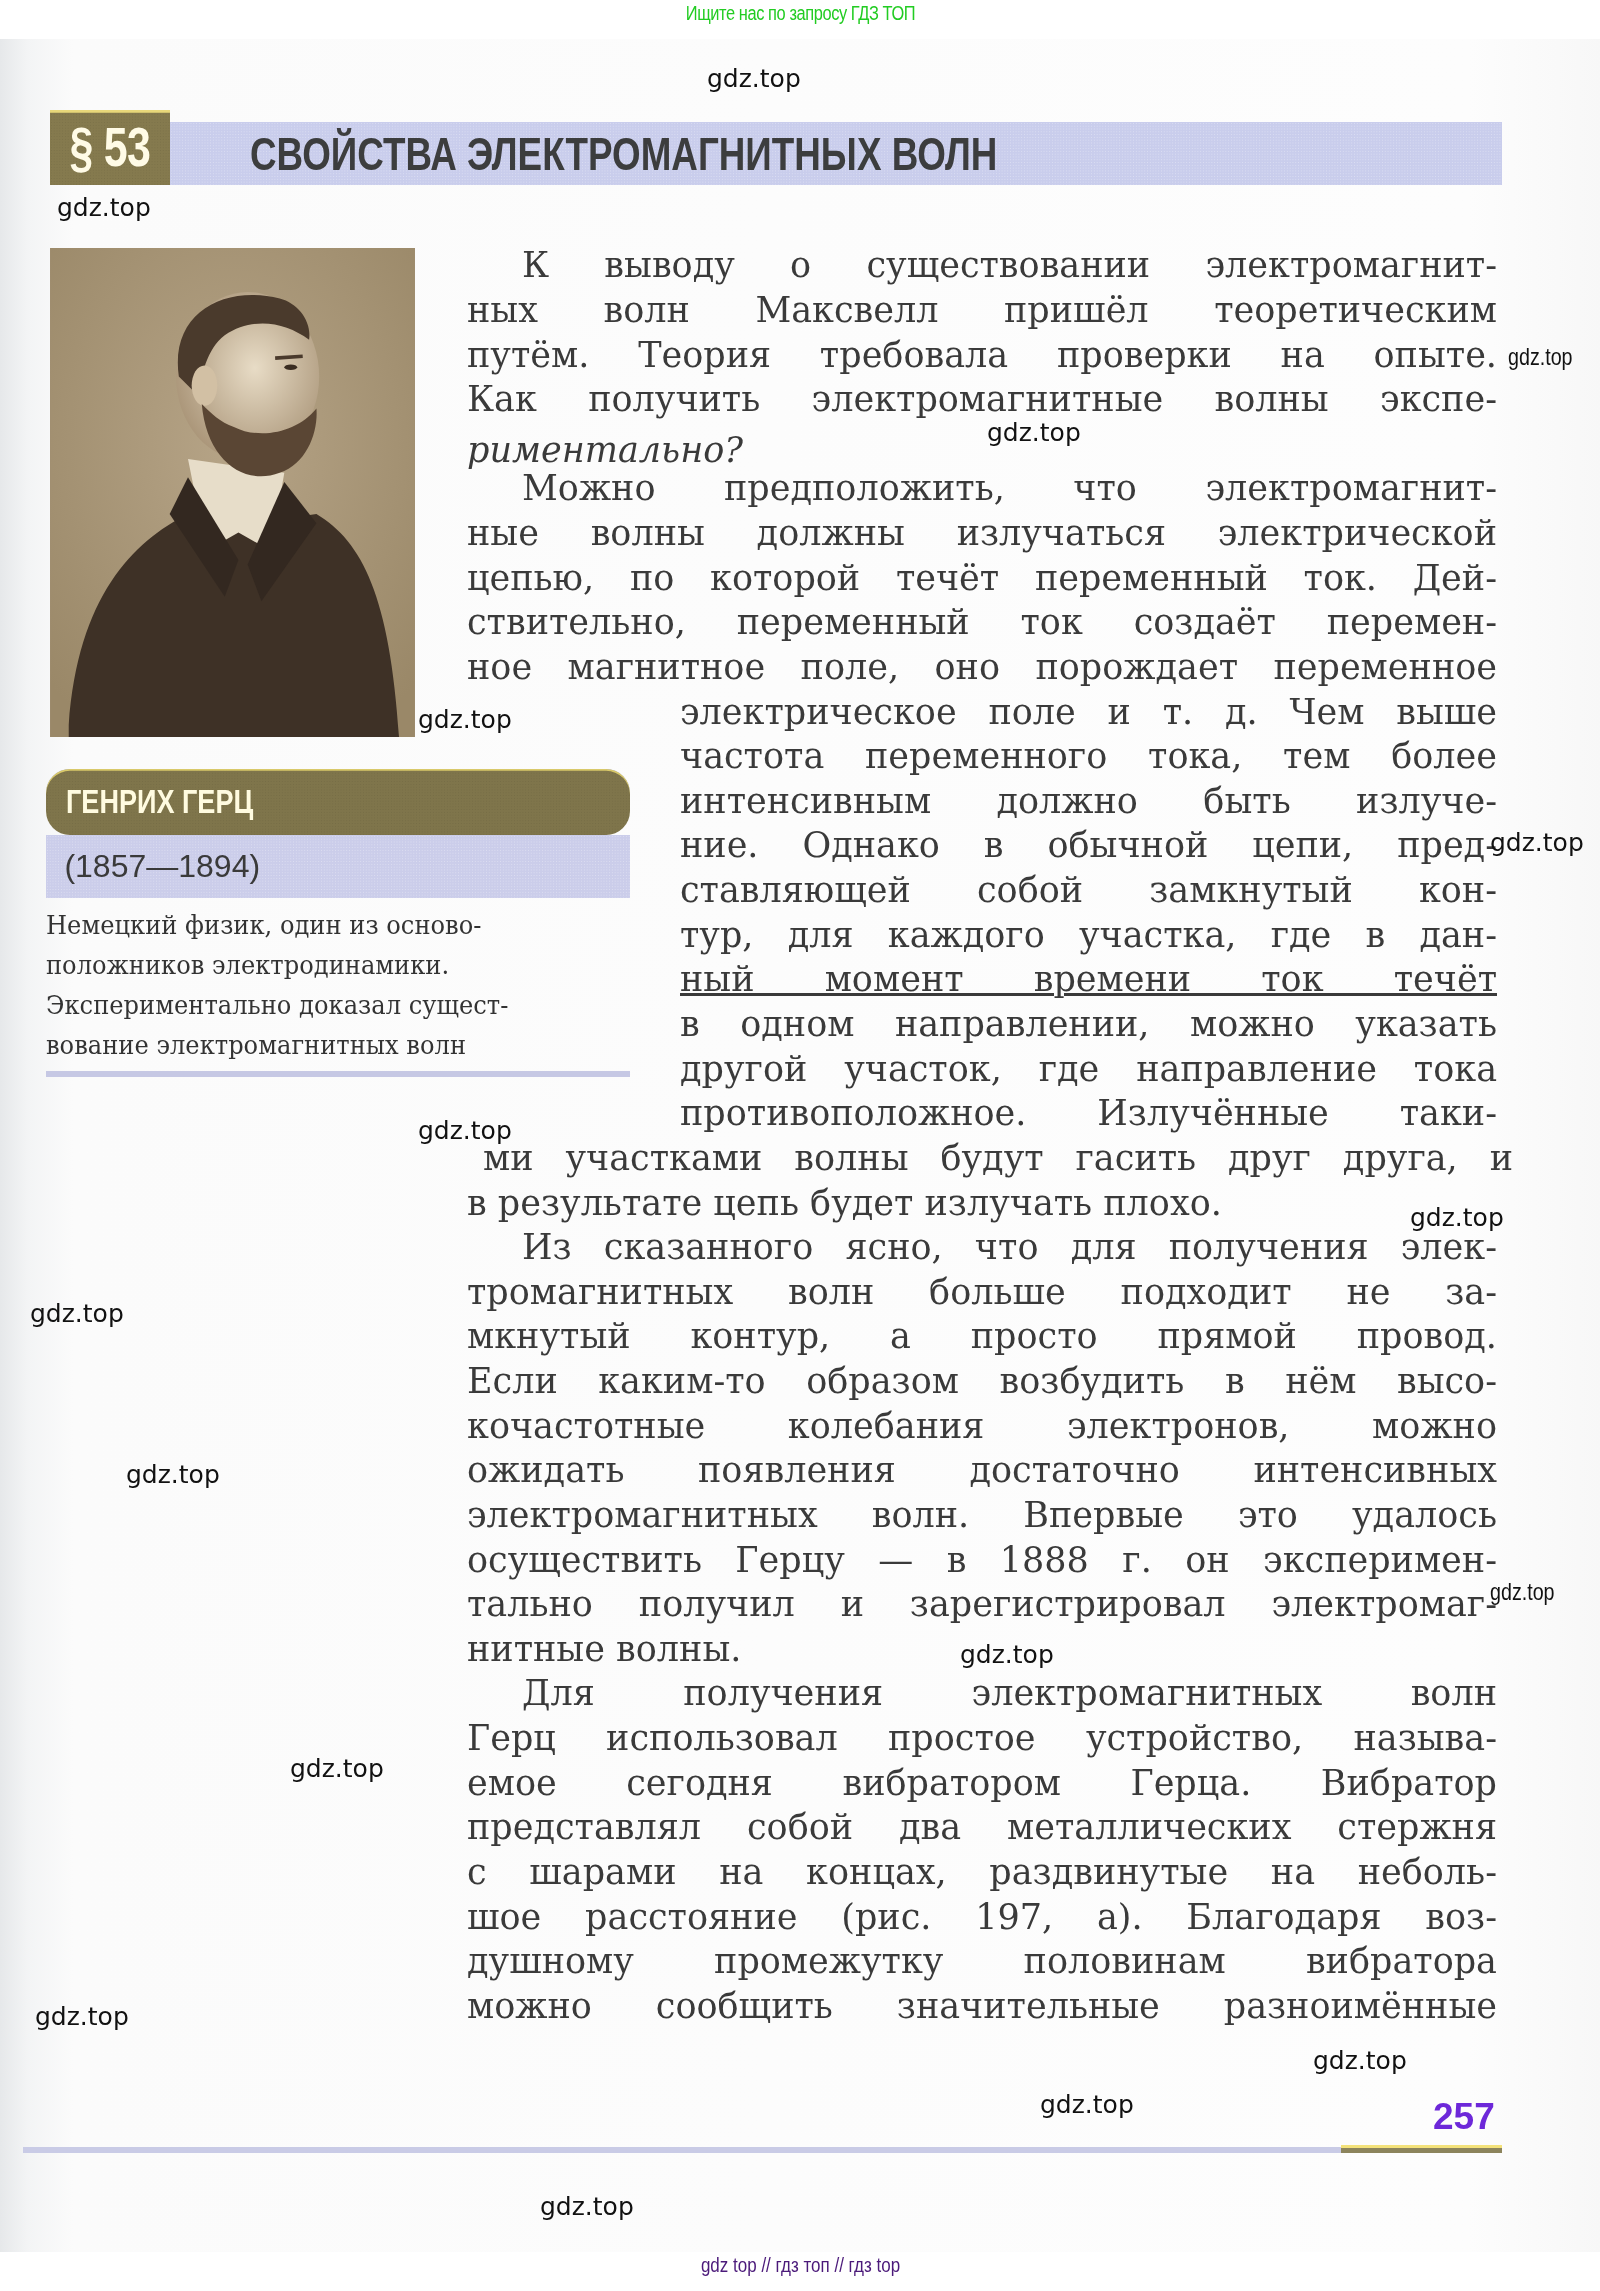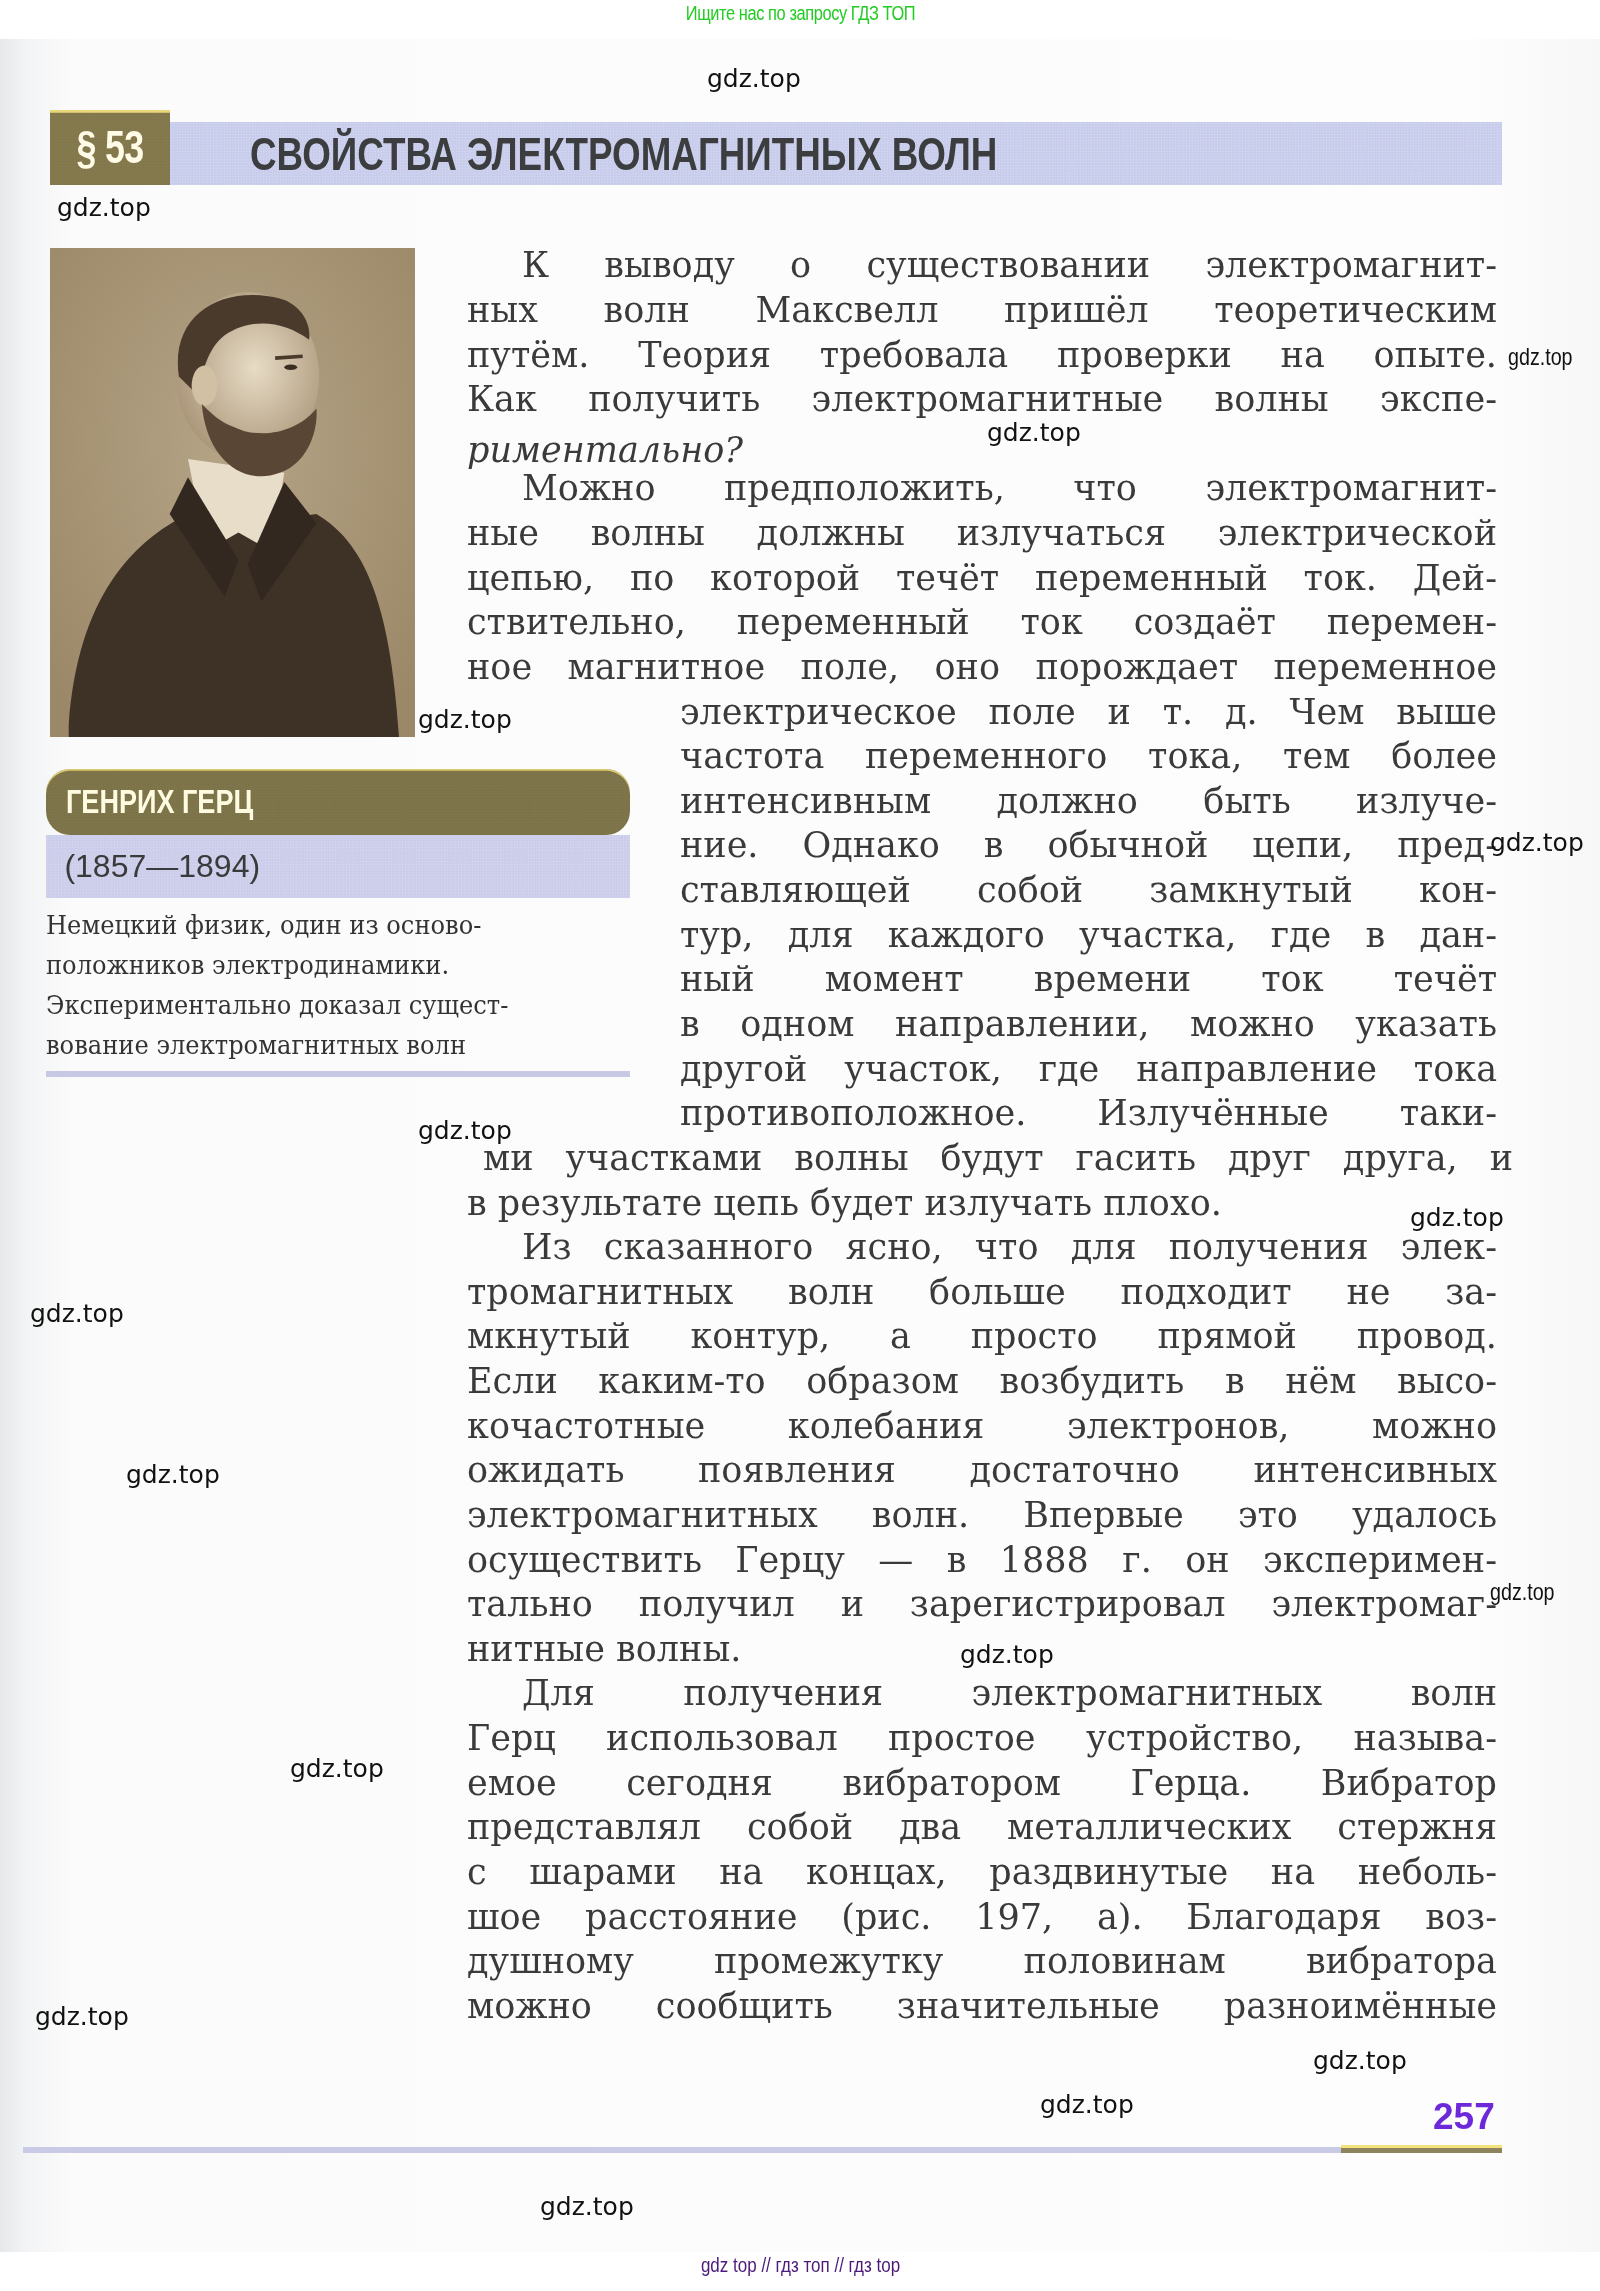--- a/index.html
+++ b/index.html
@@ -21,21 +21,21 @@
     position: absolute; top: 2254px; left: 0; width: 1601px; text-align: center;
     font-family: "Liberation Sans", sans-serif; font-size: 20px; color: #4b1a7a;
     transform: scaleX(0.85); transform-origin: center;
   }
   .para-box {
     position: absolute; left: 50px; top: 110px; width: 120px; height: 75px;
     background: #857a4e;
     background-image: radial-gradient(rgba(0,0,0,0.08) 0.9px, transparent 0.9px);
     background-size: 2.8px 2.8px;
     color: #fffbe6; font-family: "Liberation Sans", sans-serif; font-weight: bold;
-    font-size: 46px; line-height: 75px; text-align: center;
+    font-size: 55px; line-height: 75px; text-align: center;
     letter-spacing: -0.9px;
     box-shadow: inset 0 2.8px 0 #e8d77a;
   }
   .para-box span { display: inline-block; transform: scaleX(0.78); }
   .title-band {
     position: absolute; left: 170px; top: 122px; width: 1332px; height: 63px;
     background: #c9cdec;
     background-image: radial-gradient(rgba(255,255,255,0.35) 0.9px, transparent 0.9px);
     background-size: 2.8px 2.8px;
   }
@@ -206,21 +206,21 @@
     </div>
     <div class="body-line" style="left: 680px; width: 817px; top: 824px;">
       <span class="inner">ние. Однако в обычной цепи, пред-</span>
     </div>
     <div class="body-line" style="left: 680px; width: 817px; top: 869px;">
       <span class="inner">ставляющей собой замкнутый кон-</span>
     </div>
     <div class="body-line" style="left: 680px; width: 817px; top: 914px;">
       <span class="inner">тур, для каждого участка, где в дан-</span>
     </div>
-    <div class="body-line" style="left: 680px; width: 817px; top: 958px;">
+    <div class="body-line" style="left: 680px; width: 817px; top: 958px; text-decoration: underline;">
       <span class="inner">ный момент времени ток течёт</span>
     </div>
     <div class="body-line" style="left: 680px; width: 817px; top: 1003px;">
       <span class="inner">в одном направлении, можно указать</span>
     </div>
     <div class="body-line" style="left: 680px; width: 817px; top: 1048px;">
       <span class="inner">другой участок, где направление тока</span>
     </div>
     <div class="body-line" style="left: 680px; width: 817px; top: 1092px;">
       <span class="inner">противоположное. Излучённые таки-</span>

